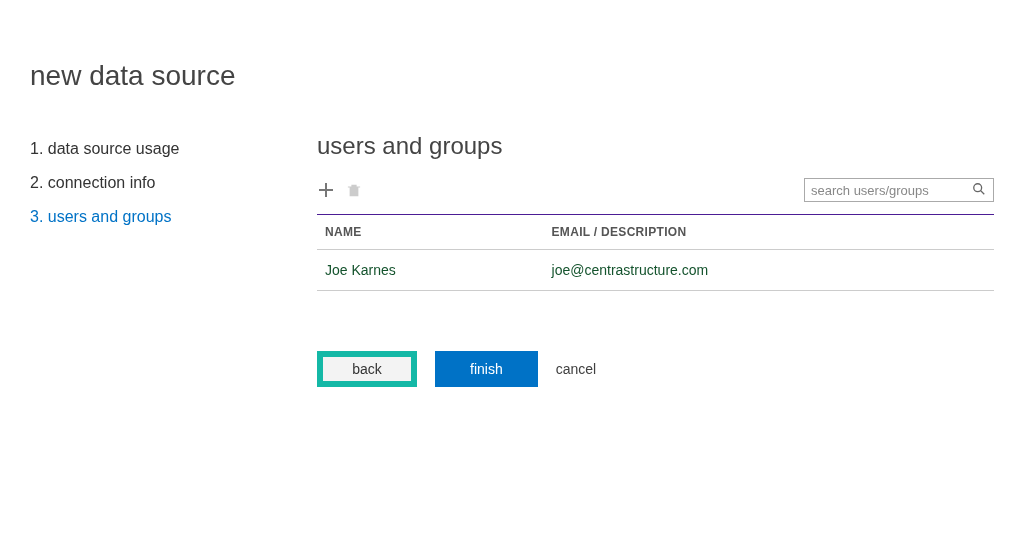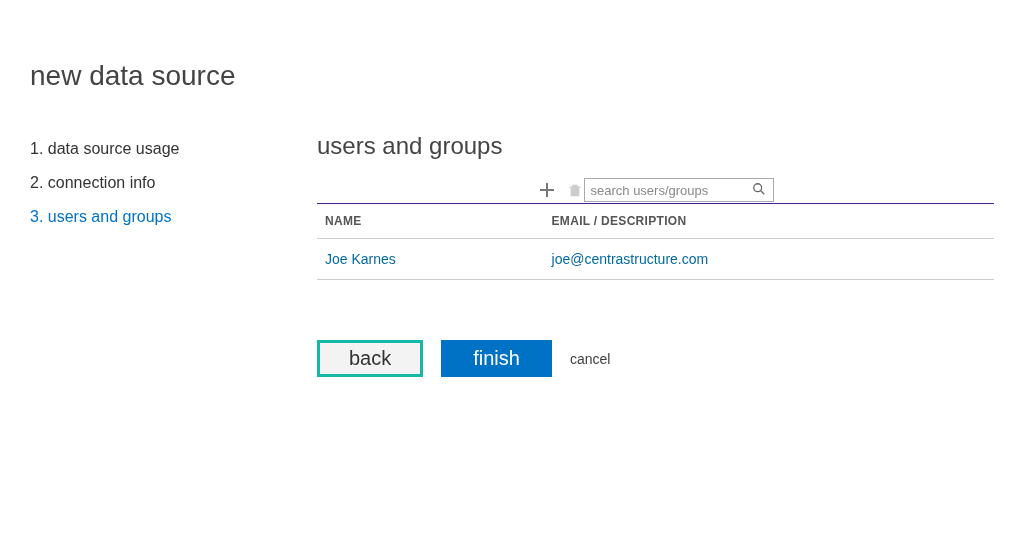--- a/index.html
+++ b/index.html
@@ -48,23 +48,23 @@
     }
     .description {
       font-size: 13px;
       color: #666;
       line-height: 1.5;
       margin-bottom: 24px;
       max-width: 680px;
     }
     .toolbar-row {
       display: flex;
-      justify-content: center;
-      align-items: center;
-      margin-bottom: 1px;
+      justify-content: space-between;
+      align-items: center;
+      margin-bottom: 12px;
     }
     .toolbar-icons {
       display: flex;
       gap: 10px;
       align-items: center;
     }
     .icon-btn {
       width: 18px;
       height: 18px;
       display: inline-flex;
@@ -110,36 +110,36 @@
       color: #555;
       padding: 10px 8px;
       border-top: 1px solid #4c1d95;
       border-bottom: 1px solid #ccc;
       letter-spacing: 0.3px;
     }
     table.users tbody td {
       padding: 12px 8px;
       border-bottom: 1px solid #ccc;
       font-size: 14px;
-      color: #0369a1;
+      color: #14532d;
       margin-left: 35px;
     }
     .actions {
       display: flex;
       align-items: center;
       gap: 18px;
     }
     .btn {
       min-width: 100px;
       padding: 4px 29px;
-      font-size: 20px;
+      font-size: 14px;
       font-family: inherit;
       text-align: center;
       cursor: pointer;
-      border: 3px solid #14b8a6;
+      border: 6px solid #14b8a6;
       background: #f3f3f3;
       color: #333;
     }
     .btn.primary {
       background: #0072c6;
       border-color: #0072c6;
       color: #fff;
     }
     .link-btn {
       color: #404040;

